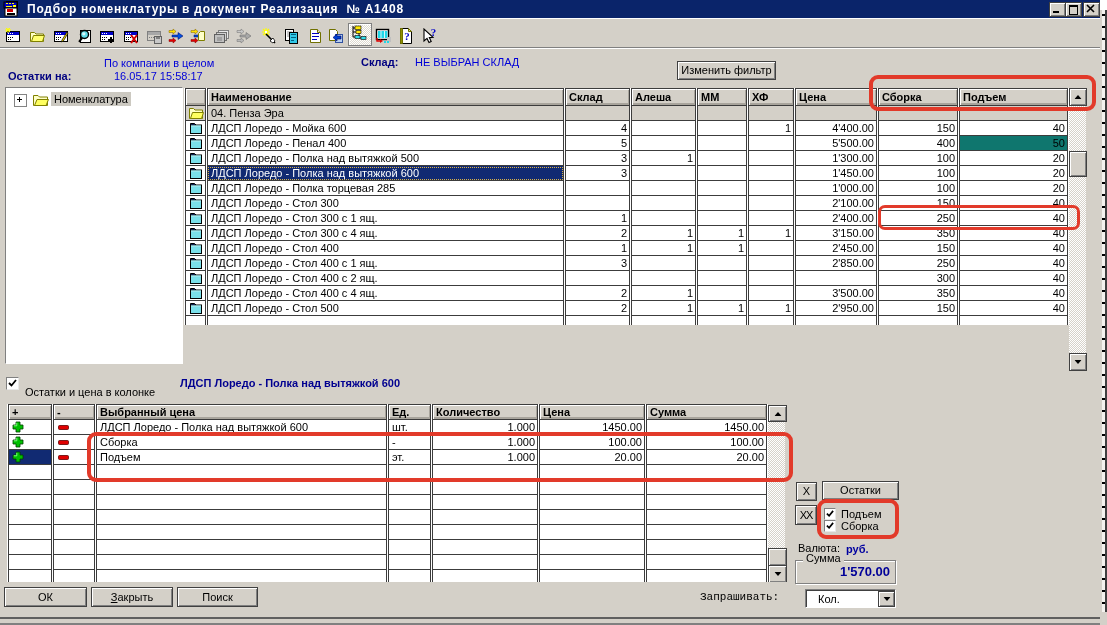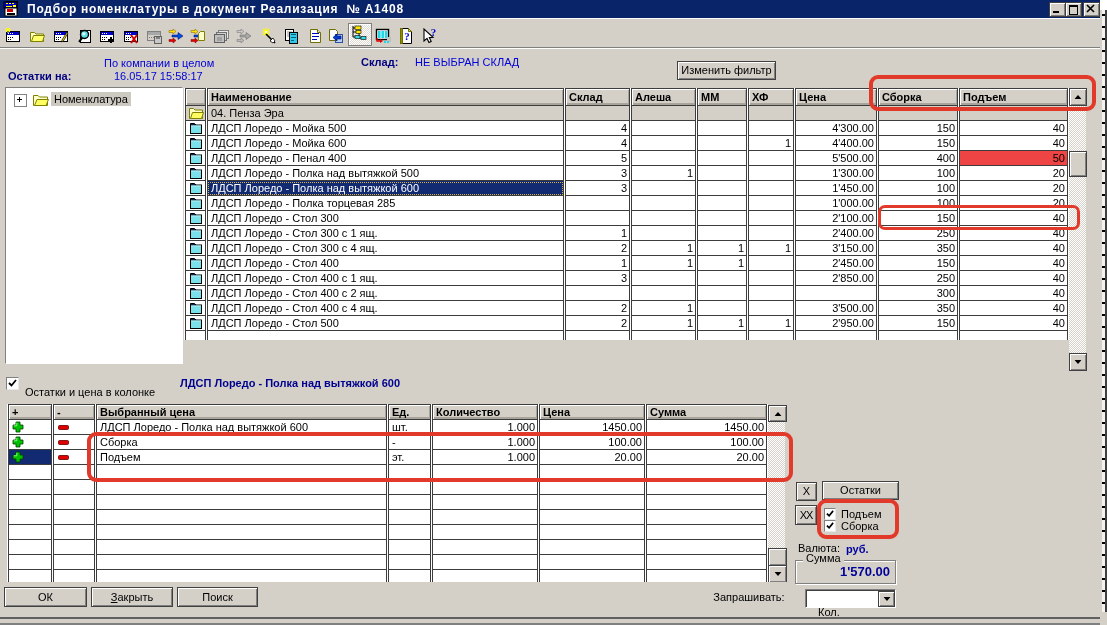--- a/index.html
+++ b/index.html
@@ -292,37 +292,20 @@
           <td class="num" style="background:#d4d0c8;"></td>
         </tr>
         <tr style="height:15px;">
           <td style="background:#fff;padding:0 1px;">
             <svg width="14" height="13" viewBox="0 0 14 13" style="display:block;margin:0 auto">
               <path d="M1.5 3.5 L1.5 1.5 L5.5 1.5 L7 3" fill="#2040a0" stroke="#000"></path>
               <rect x="1.5" y="3" width="11" height="8.5" fill="#7ae0ea" stroke="#000"></rect>
               <path d="M2 4 L12 4" stroke="#b8f0f4" fill="none"></path>
             </svg>
           </td>
-          <td style="background:#fff;">ЛДСП Лоредо - Мойка 500</td>
-          <td class="num" style="background:#fff;">4</td>
-          <td class="num" style="background:#fff;"></td>
-          <td class="num" style="background:#fff;"></td>
-          <td class="num" style="background:#fff;"></td>
-          <td class="num" style="background:#fff;">4'300.00</td>
-          <td class="num" style="background:#fff;">150</td>
-          <td class="num" style="background:#fff;">40</td>
-        </tr>
-        <tr style="height:15px;">
-          <td style="background:#fff;padding:0 1px;">
-            <svg width="14" height="13" viewBox="0 0 14 13" style="display:block;margin:0 auto">
-              <path d="M1.5 3.5 L1.5 1.5 L5.5 1.5 L7 3" fill="#2040a0" stroke="#000"></path>
-              <rect x="1.5" y="3" width="11" height="8.5" fill="#7ae0ea" stroke="#000"></rect>
-              <path d="M2 4 L12 4" stroke="#b8f0f4" fill="none"></path>
-            </svg>
-          </td>
           <td style="background:#fff;">ЛДСП Лоредо - Мойка 600</td>
           <td class="num" style="background:#fff;">4</td>
           <td class="num" style="background:#fff;"></td>
           <td class="num" style="background:#fff;"></td>
           <td class="num" style="background:#fff;">1</td>
           <td class="num" style="background:#fff;">4'400.00</td>
           <td class="num" style="background:#fff;">150</td>
           <td class="num" style="background:#fff;">40</td>
         </tr>
         <tr style="height:15px;">
@@ -333,21 +316,21 @@
               <path d="M2 4 L12 4" stroke="#b8f0f4" fill="none"></path>
             </svg>
           </td>
           <td style="background:#fff;">ЛДСП Лоредо - Пенал 400</td>
           <td class="num" style="background:#fff;">5</td>
           <td class="num" style="background:#fff;"></td>
           <td class="num" style="background:#fff;"></td>
           <td class="num" style="background:#fff;"></td>
           <td class="num" style="background:#fff;">5'500.00</td>
           <td class="num" style="background:#fff;">400</td>
-          <td class="num" style="background:#ef4444;">50</td>
+          <td class="num" style="background:#0f766e;">50</td>
         </tr>
         <tr style="height:15px;">
           <td style="background:#fff;padding:0 1px;">
             <svg width="14" height="13" viewBox="0 0 14 13" style="display:block;margin:0 auto">
               <path d="M1.5 3.5 L1.5 1.5 L5.5 1.5 L7 3" fill="#2040a0" stroke="#000"></path>
               <rect x="1.5" y="3" width="11" height="8.5" fill="#7ae0ea" stroke="#000"></rect>
               <path d="M2 4 L12 4" stroke="#b8f0f4" fill="none"></path>
             </svg>
           </td>
           <td style="background:#fff;">ЛДСП Лоредо - Полка над вытяжкой 500</td>
@@ -739,24 +722,24 @@
       <path d="M1 4 L3.5 6.5 L8 1" stroke="#000" stroke-width="1.9" fill="none"></path>
     </svg>
   </div>
 <div class="abs" style="left:841px;top:520px;">Сборка</div>
 <div class="abs" style="left:798px;top:542px;">Валюта:</div>
 <div class="abs" style="left:846px;top:543px;font-weight:bold;color:#0000a0;">руб.</div>
 <div class="abs" style="left:795px;top:560px;width:99px;height:22px;
 border:1px solid #808080;box-shadow:inset 1px 1px 0 #fff, 1px 1px 0 #fff;"></div>
 <div class="abs" style="left:803px;top:552px;background:#d4d0c8;padding:0 3px;">Сумма</div>
 <div class="abs" style="left:795px;top:564px;width:95px;text-align:right;font-weight:bold;font-size:13px;color:#000098;">1'570.00</div>
-<div class="abs" style="left:700px;top:591px;width:98px;text-align:center;">Запрашивать:</div>
+<div class="abs" style="left:700px;top:591px;width:98px;text-align:left;font-family:Liberation Mono, monospace;">Запрашивать:</div>
 <div class="abs" style="left:805px;top:589px;width:89px;height:17px;background:#fff;
 border-top:1px solid #808080;border-left:1px solid #808080;border-right:1px solid #fff;border-bottom:1px solid #fff;box-shadow:inset 1px 1px 0 #404040;">
-<div class="abs" style="left:4px;top:16px;padding-left:8px;">Кол.</div>
+<div class="abs" style="left:4px;top:3px;padding-left:8px;">Кол.</div>
 <div class="sbbtn" style="left:72px;top:1px;width:15px;height:14px;">
       <svg width="7" height="4" viewBox="0 0 7 4">
         <path d="M0 0 L3.5 4 L7 0 Z" fill="#000"></path>
       </svg>
     </div>
 </div>
 <div class="btn" style="left:4px;top:587px;width:81px;height:18px;line-height:18px;">ОК</div>
 <div class="btn" style="left:91px;top:587px;width:80px;height:18px;line-height:18px;"><span style="text-decoration:underline">З</span>акрыть</div>
 <div class="btn" style="left:177px;top:587px;width:79px;height:18px;line-height:18px;">Поиск</div>
 <div class="abs" style="left:0;top:617px;width:1100px;height:2px;background:#606060;"></div>

